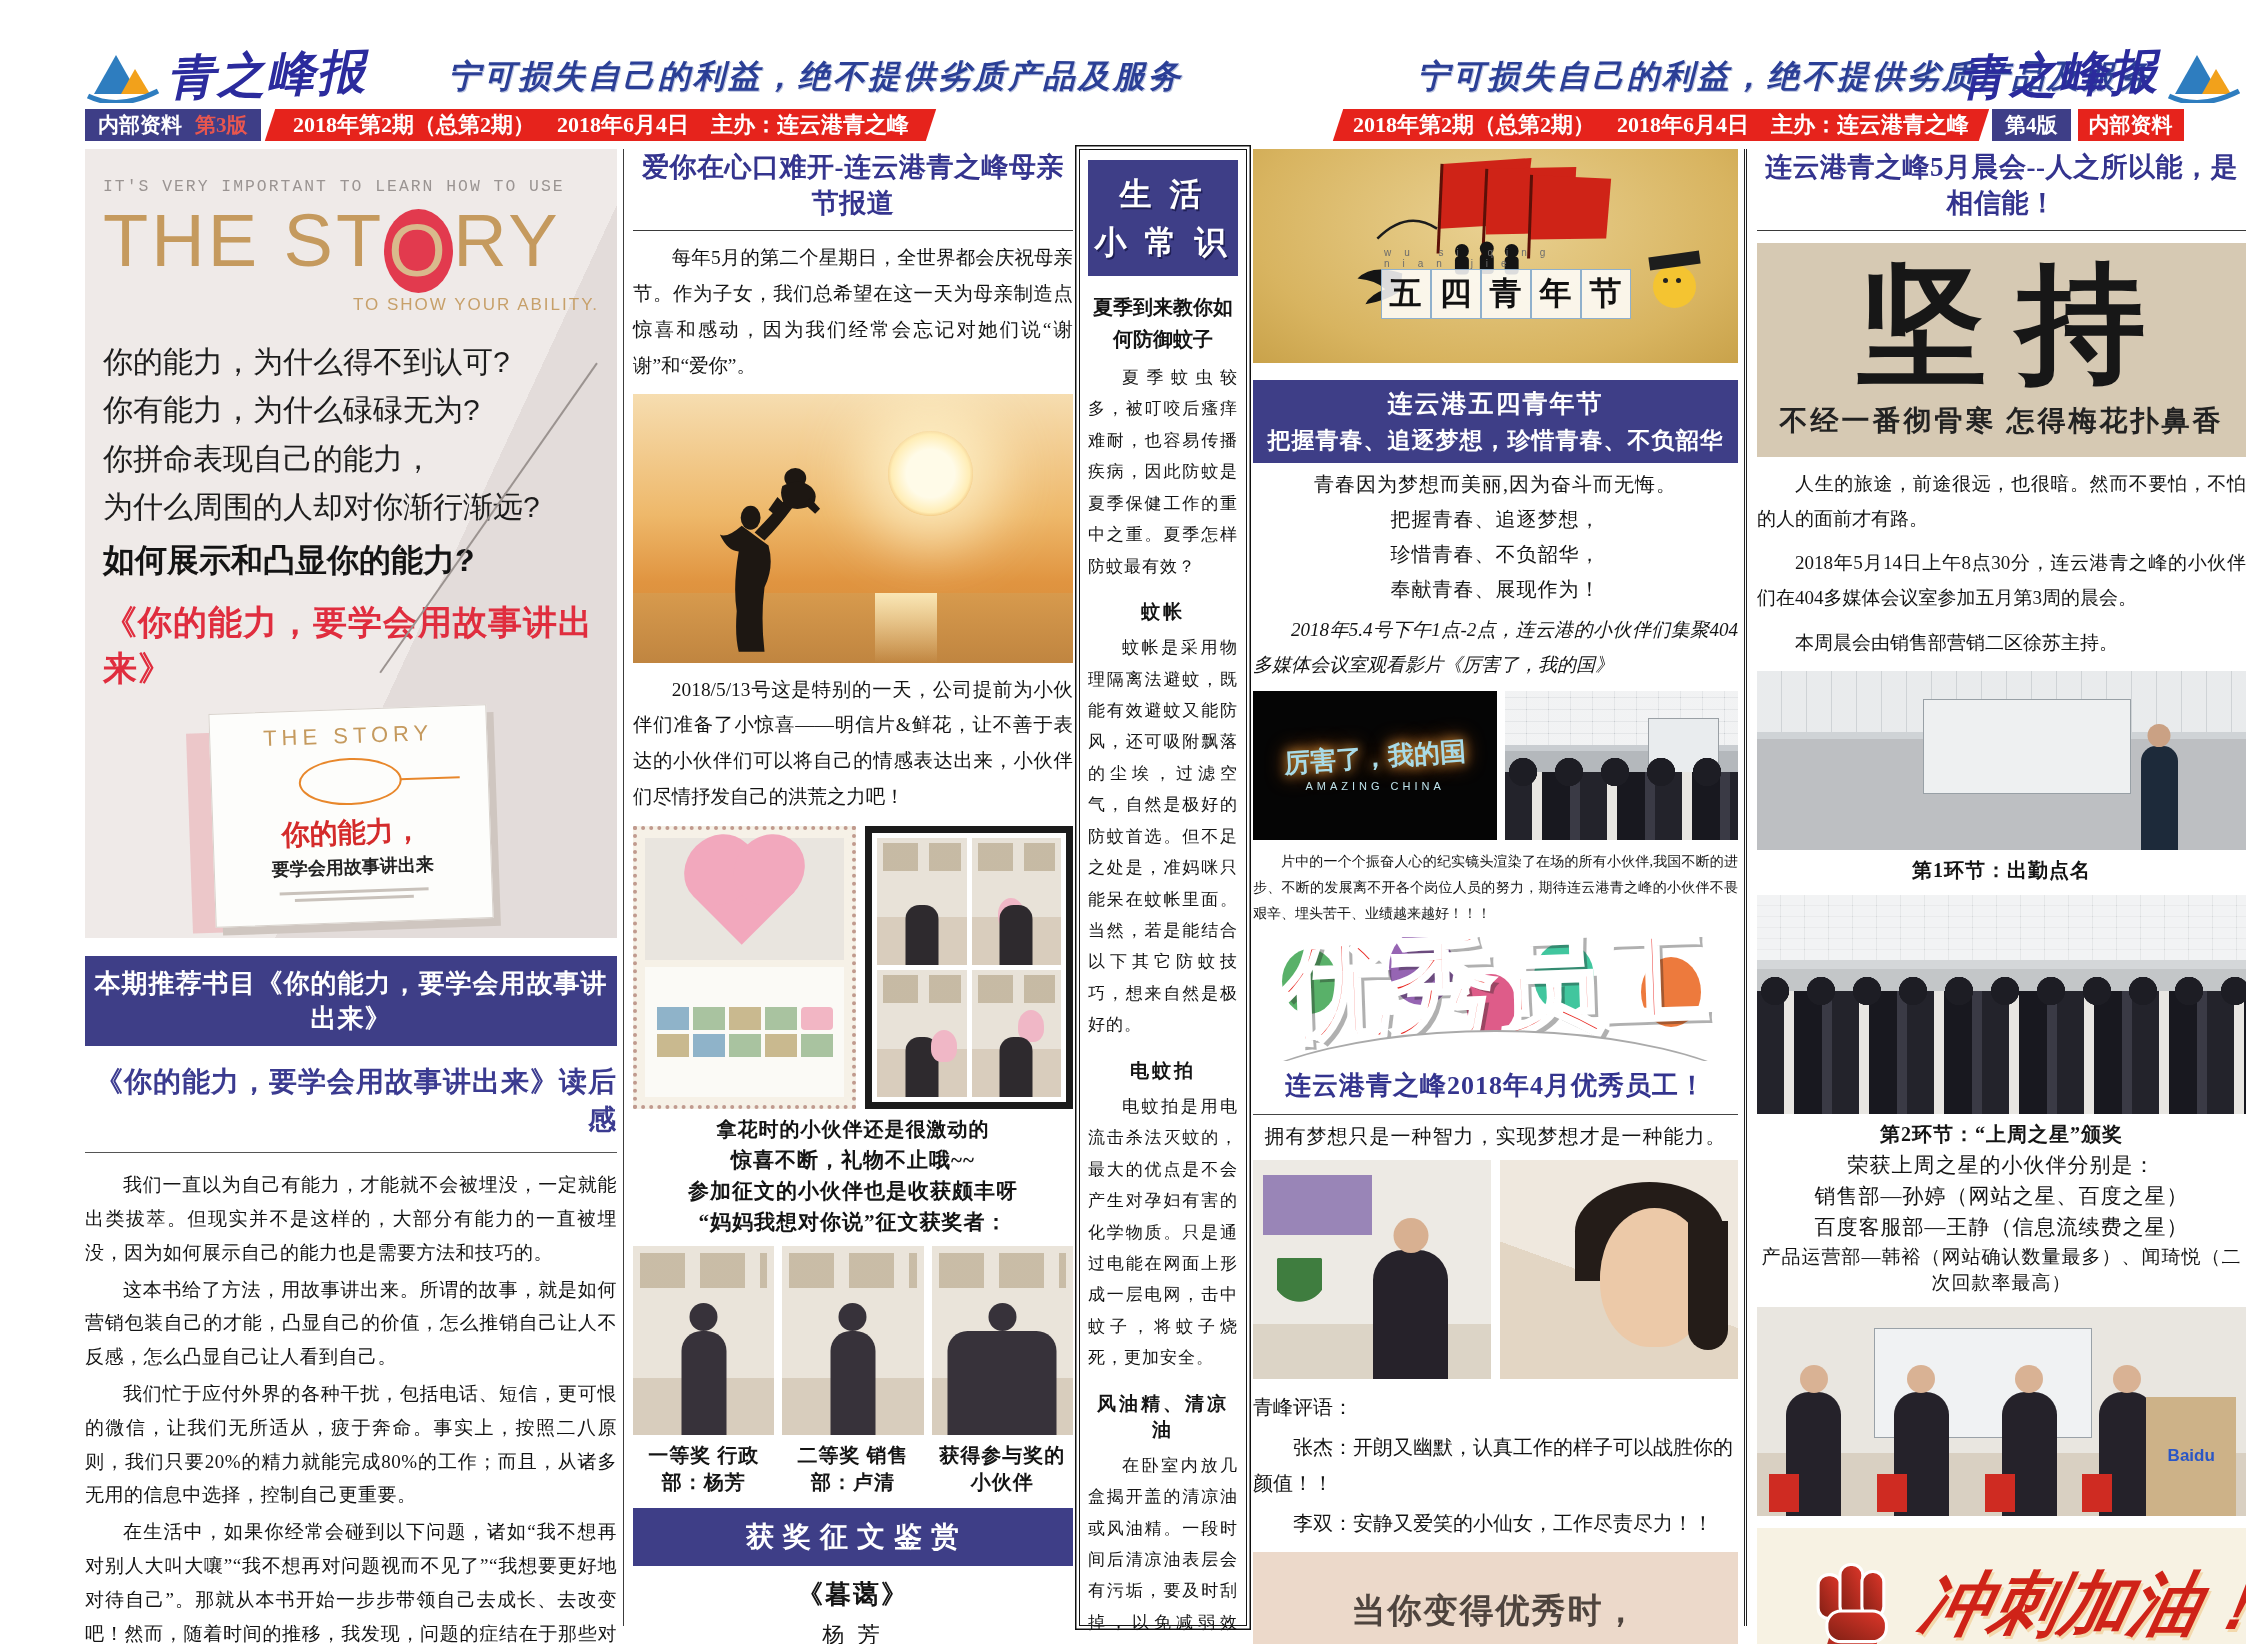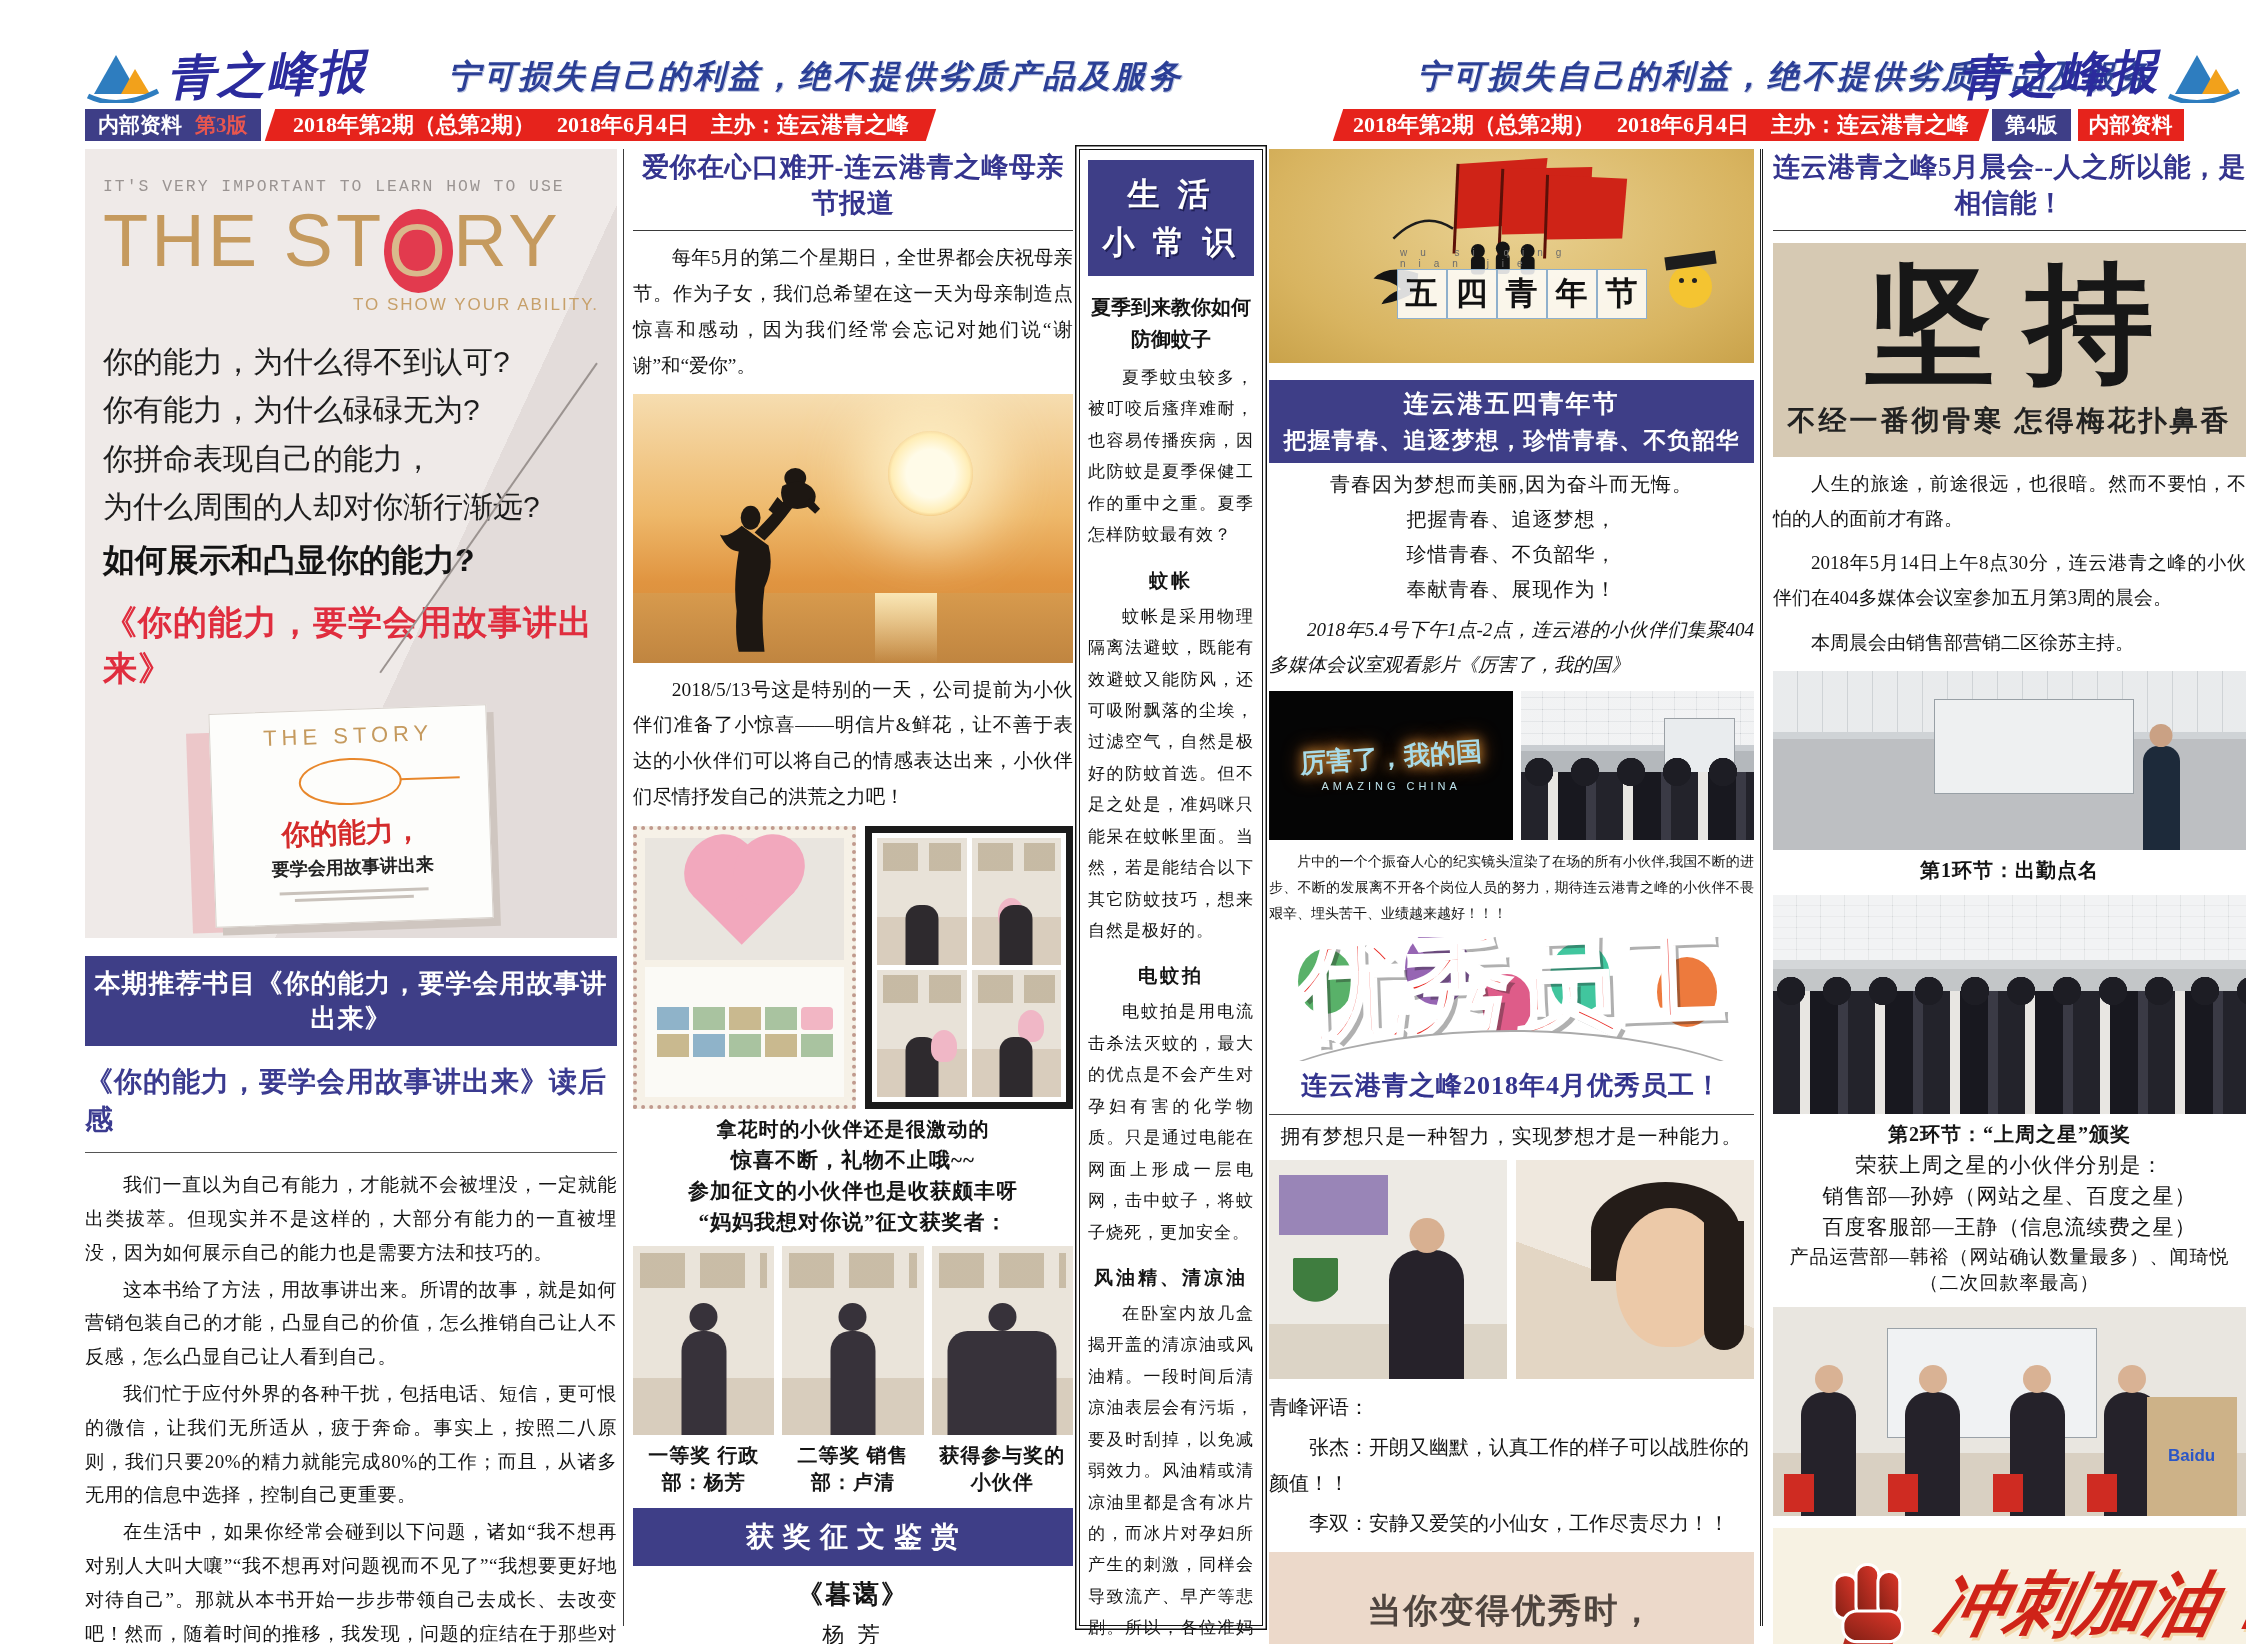--- a/index.html
+++ b/index.html
@@ -26,21 +26,21 @@
   .bar-r{left:1338px;}
   .bar-r .redbar{width:646px;font-size:22px;}
   .bar-r .bluebox{margin-left:8px;}
   .bar-r .redsq{background:#e6231c;color:#fff;font-weight:bold;font-size:21px;height:32px;display:flex;align-items:center;padding:0 11px;margin-left:7px;}
   .bluebox,.redsq{font-size:21px;}
 
   
   .cols{position:absolute;left:85px;right:15px;top:149px;bottom:18px;display:flex;gap:6px;}
   .c1{width:532px;}
   .c2{width:440px;border-left:1px solid #3c3c3c;padding-left:9px;}
-  .ctips{width:184px;flex:none;}
+  .ctips{width:168px;flex:none;}
   .c4{width:485px;}
   .c5{flex:1;border-left:3.5px double #222;padding-left:10px;}
 
   
   .promo{background:linear-gradient(115deg,#efeae8 62%,#e3dcda 62%);padding:28px 18px 15px 18px;position:relative;}
   .promo::after{content:"";position:absolute;right:20px;top:214px;width:1.5px;height:378px;background:#9b9390;transform:rotate(35deg);transform-origin:top;}
   .en-top{font-family:Liberation Mono, monospace;color:#9a9492;font-size:16.4px;letter-spacing:2px;}
   .en-title{font-family:"Liberation Sans",sans-serif;color:#c59a5e;font-size:74px;letter-spacing:3px;line-height:1.1;margin:4px 0 0 0;white-space:nowrap;}
   .o-badge{display:inline-flex;align-items:center;justify-content:center;background:#e23a4e;color:#d9b98c;border-radius:50%;width:69px;height:84px;vertical-align:-10px;}
   .en-sub{font-family:"Liberation Sans",sans-serif;color:#c7a06a;font-size:17px;letter-spacing:2px;text-align:right;margin-top:2px;}
@@ -51,21 +51,21 @@
   .book-cover{position:absolute;inset:0;background:#fdfdfb;border:1px solid #d8d2cc;box-shadow:7px 8px 0 #cfc6c0,-30px 12px 0 -7px #e23a4e33;transform:rotate(-2deg);padding:13px;}
   .bk-en{font-family:"Liberation Sans",sans-serif;color:#c59a5e;font-size:22px;letter-spacing:5px;text-align:center;}
   .bk-ellipse{width:99px;height:43px;border:2px solid #e8872b;border-radius:50%;margin:9px auto;position:relative;}
   .bk-ellipse::after{content:"";position:absolute;right:-60px;top:20px;width:60px;height:1.5px;background:#e8872b;}
   .bk-cn1{color:#d42b2b;font-size:28px;font-weight:bold;text-align:center;}
   .bk-cn2{color:#222;font-size:18px;font-weight:bold;text-align:center;margin-top:3px;}
   .bk-bars{margin-top:11px;display:flex;flex-direction:column;gap:4px;align-items:center;}
   .bk-bars i{display:block;height:3px;background:#c9c2bb;width:149px;}
   .bk-bars i:nth-child(2){width:119px;}
   .bluestrip{background:#3e3e87;color:#fff;font-size:26px;font-weight:bold;text-align:center;padding:10px 0;margin-top:18px;letter-spacing:1px;}
-  .rev-title{color:#3b3b90;font-size:28px;font-weight:bold;text-align:left;margin-top:17px;letter-spacing:1px;}
+  .rev-title{color:#3b3b90;font-size:28px;font-weight:bold;text-align:right;margin-top:17px;letter-spacing:1px;}
   .rev-hr{border:none;border-top:1.5px solid #555;margin:13px 0 15px 0;}
   .rev p{font-size:19px;line-height:1.78;text-indent:2em;margin:0 0 3px 0;text-align:justify;letter-spacing:0.5px;}
 
   
   .art-title{color:#34348e;font-size:27px;font-weight:bold;text-align:center;border-bottom:1.5px solid #3a3a3a;padding-bottom:9px;letter-spacing:0.5px;}
   .body-p{font-size:19.4px;line-height:1.85;text-indent:2em;margin:9px 0 0 0;text-align:justify;}
   .cap{font-size:20px;font-weight:bold;text-align:center;margin-top:7px;letter-spacing:1px;}
   .centerln{font-size:21px;font-weight:bold;text-align:center;margin-top:3px;letter-spacing:1px;}
 
   

